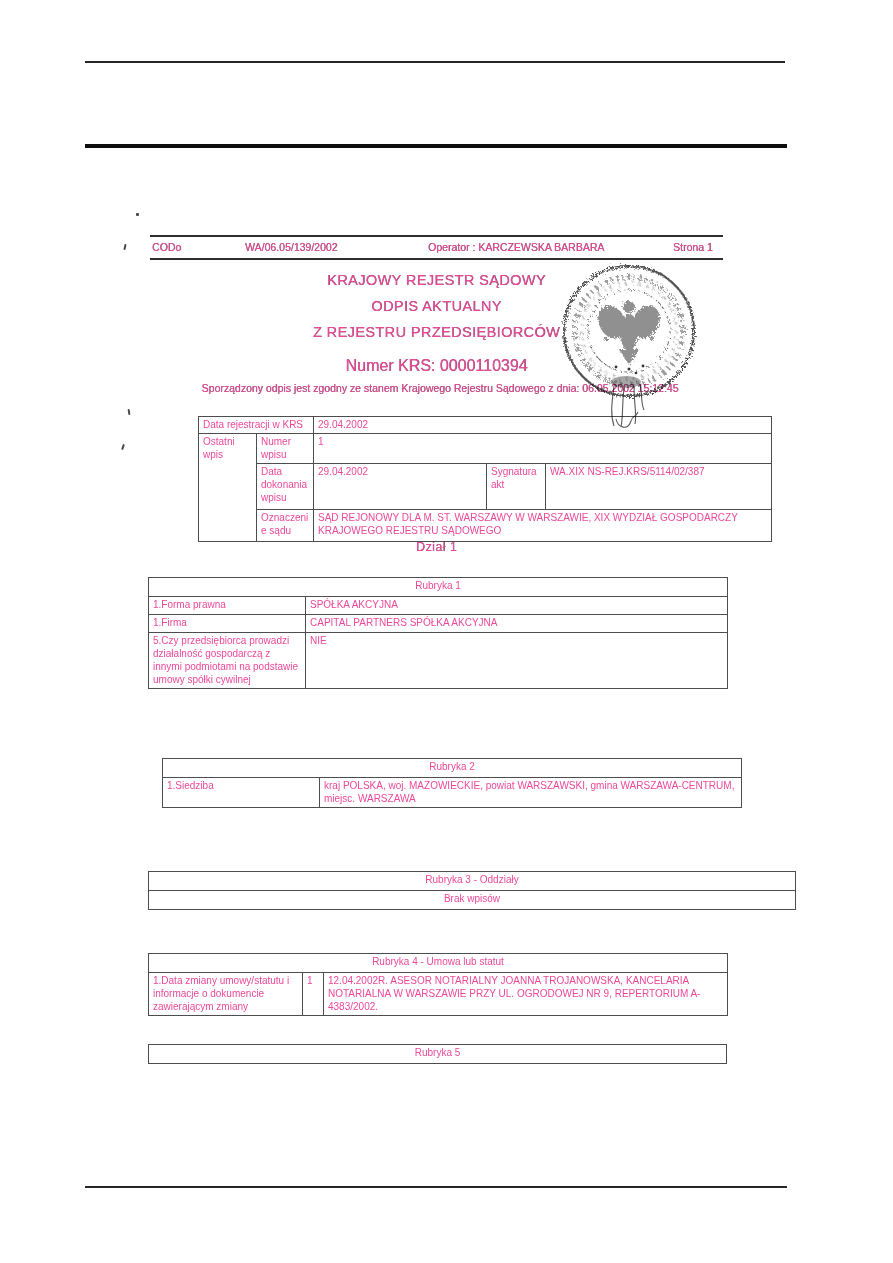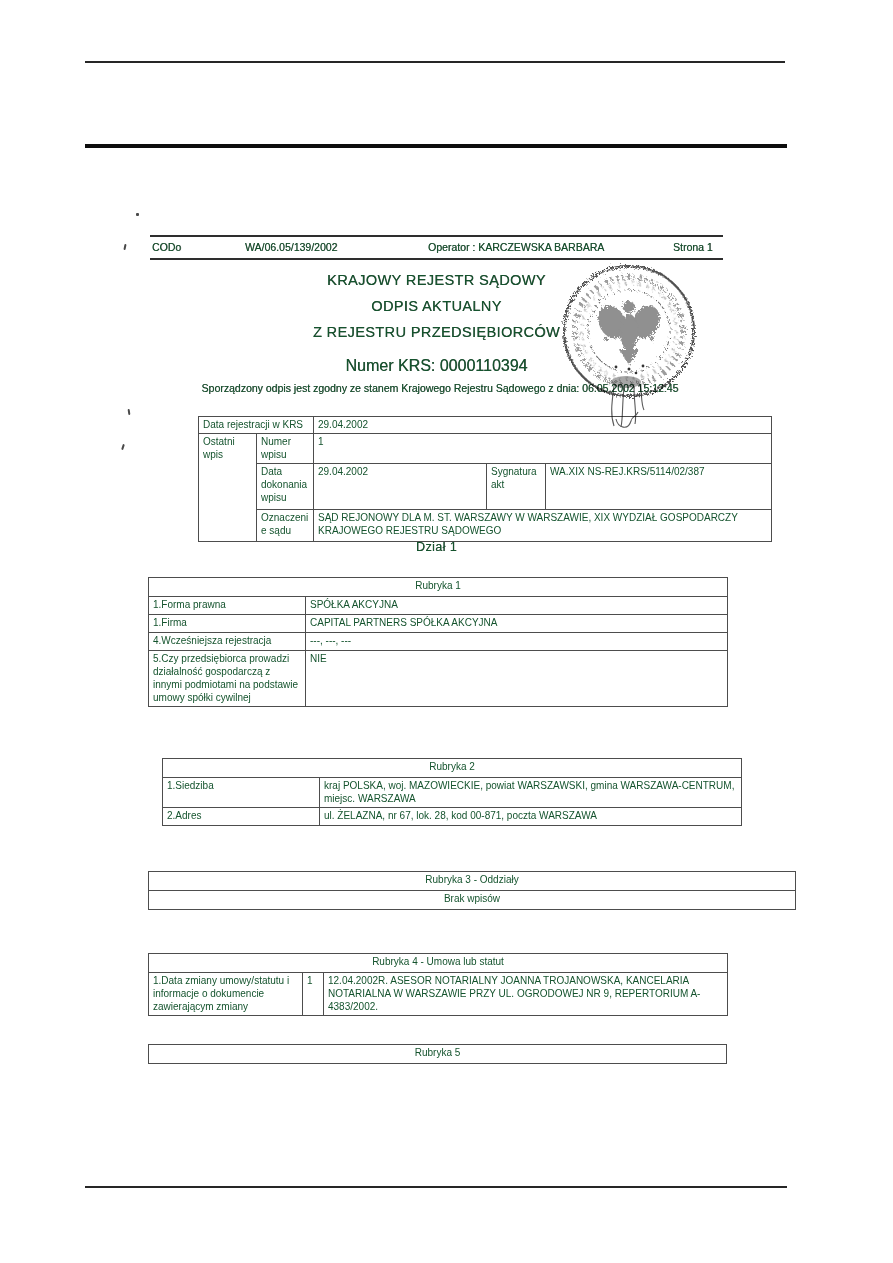--- a/index.html
+++ b/index.html
@@ -2,21 +2,21 @@
 <html><head>
 <meta charset="utf-8">
 <style>
   html, body { margin: 0; padding: 0; background: #ffffff; }
   .page {
     position: relative;
     width: 893px;
     height: 1263px;
     background: #fff;
     font-family: "Liberation Sans", sans-serif;
-    color: #14532d;
+    color: #ec4899;
     overflow: hidden;
   }
   .abs { position: absolute; }
   .t  { text-shadow: 0.3px 0 rgba(25,25,25,0.7); }
 
   
   .rule-thin  { height: 2px; background: #262626; }
   .rule-thick { height: 4px; background: #0d0d0d; }
 
   
@@ -147,24 +147,20 @@
         <td colspan="2" class="head-cell">Rubryka 1</td>
       </tr>
       <tr class="h19">
         <td>1.Forma prawna</td>
         <td>SPÓŁKA AKCYJNA</td>
       </tr>
       <tr class="h19">
         <td>1.Firma</td>
         <td>CAPITAL PARTNERS SPÓŁKA AKCYJNA</td>
       </tr>
-      <tr class="h19">
-        <td>4.Wcześniejsza rejestracja</td>
-        <td>---, ---, ---</td>
-      </tr>
       <tr class="h41">
         <td>5.Czy przedsiębiorca prowadzi działalność gospodarczą z innymi podmiotami na podstawie umowy spółki cywilnej</td>
         <td>NIE</td>
       </tr>
     </tbody>
       </table>
   </div>
 
   <div class="abs" style="left:148px; top:758px; width:579px;margin-left:14px;">
     <table class="doc-table">
@@ -172,24 +168,20 @@
           <col style="width:157px">
           <col style="width:422px">
         </colgroup>
       <tbody>
           <tr class="h22">
         <td colspan="2" class="head-cell">Rubryka 2</td>
       </tr>
       <tr class="h31">
         <td>1.Siedziba</td>
         <td>kraj POLSKA, woj. MAZOWIECKIE, powiat WARSZAWSKI, gmina WARSZAWA-CENTRUM, miejsc. WARSZAWA</td>
-      </tr>
-      <tr class="h19">
-        <td>2.Adres</td>
-        <td>ul. ŻELAZNA, nr 67, lok. 28, kod 00-871, poczta WARSZAWA</td>
       </tr>
     </tbody>
       </table>
   </div>
 
   <div class="abs" style="left:148px; top:871px; width:648px;">
     <table class="doc-table">
       <tbody>
           <tr class="h22">
         <td class="head-cell">Rubryka 3 - Oddziały</td>

